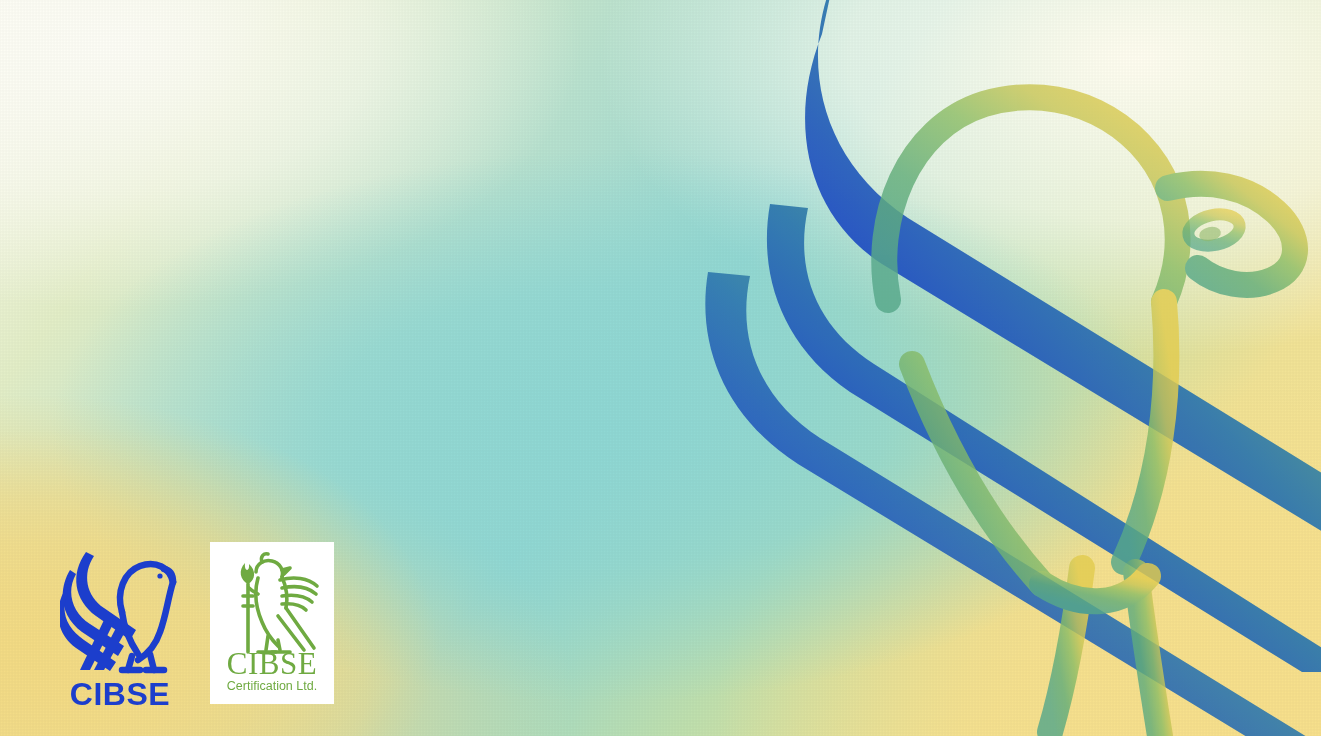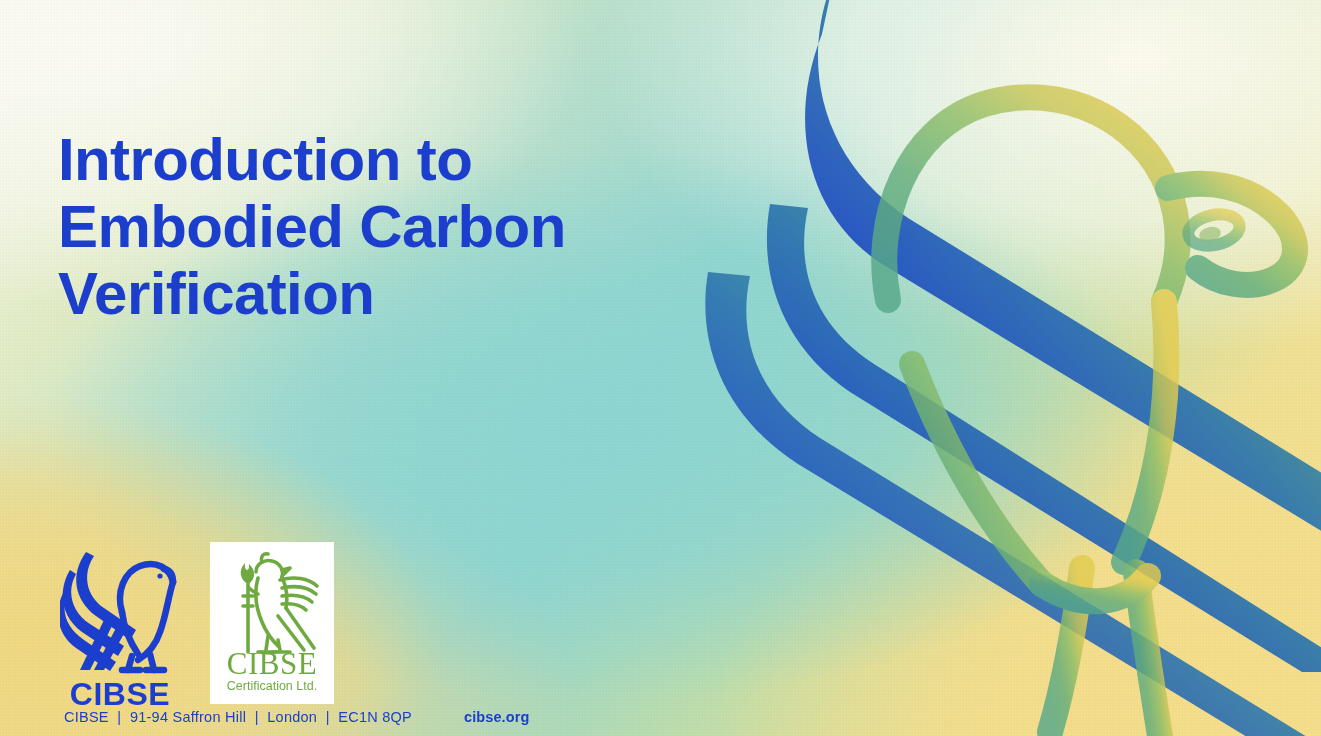--- a/index.html
+++ b/index.html
@@ -194,25 +194,20 @@
         <path d="M524 600 C 532 664, 540 714, 548 764"></path>
 
         <path d="M430 612 C 470 638, 512 634, 536 604"></path>
       </g>
 
       <ellipse cx="602" cy="258" rx="26" ry="15" transform="rotate(-12 602 258)" fill="none" stroke="url(#bodyGrad)" stroke-width="12" opacity="0.72"></ellipse>
       <ellipse cx="598" cy="262" rx="11" ry="7" transform="rotate(-12 598 262)" fill="#8fb86a" opacity="0.6"></ellipse>
     </svg>
   </div>
 
-  <div class="title-block">
-    <h1 class="title">Introduction to
-Embodied Carbon
-Verification</h1>
-  </div>
 
 
   <div class="logo-row">
 
     <div class="cibse-logo">
       <svg viewBox="0 0 120 168" xmlns="http://www.w3.org/2000/svg" aria-hidden="true">
         <g fill="#1c3ecc">
 
           <path d="M34 14 C 22 32, 26 54, 44 66 L 76 88 L 70 98 L 36 74
                    C 14 58, 10 32, 26 10 Z"></path>
@@ -271,18 +266,14 @@
           <path d="M30 34 C 22 30, 20 20, 27 13 C 26 22, 32 22, 31 14 C 38 20, 38 30, 30 34 Z" fill="#6faa41" stroke="none"></path>
 
           <path d="M40 44 C 36 42, 33 40, 31 38"></path>
         </g>
         <text x="54" y="124" text-anchor="middle" font-family="Liberation Serif, serif" font-size="31" fill="#6faa41" letter-spacing="0.5">CIBSE</text>
         <text x="54" y="140" text-anchor="middle" font-family="Liberation Sans, sans-serif" font-size="12.5" fill="#6faa41">Certification Ltd.</text>
       </svg>
     </div>
   </div>
 
-  <div class="footer">
-    <span class="footer-address">CIBSE  |  91-94 Saffron Hill  |  London  |  EC1N 8QP</span>
-    <span class="footer-site">cibse.org</span>
-  </div>
 
 </div>
 
 </body></html>

